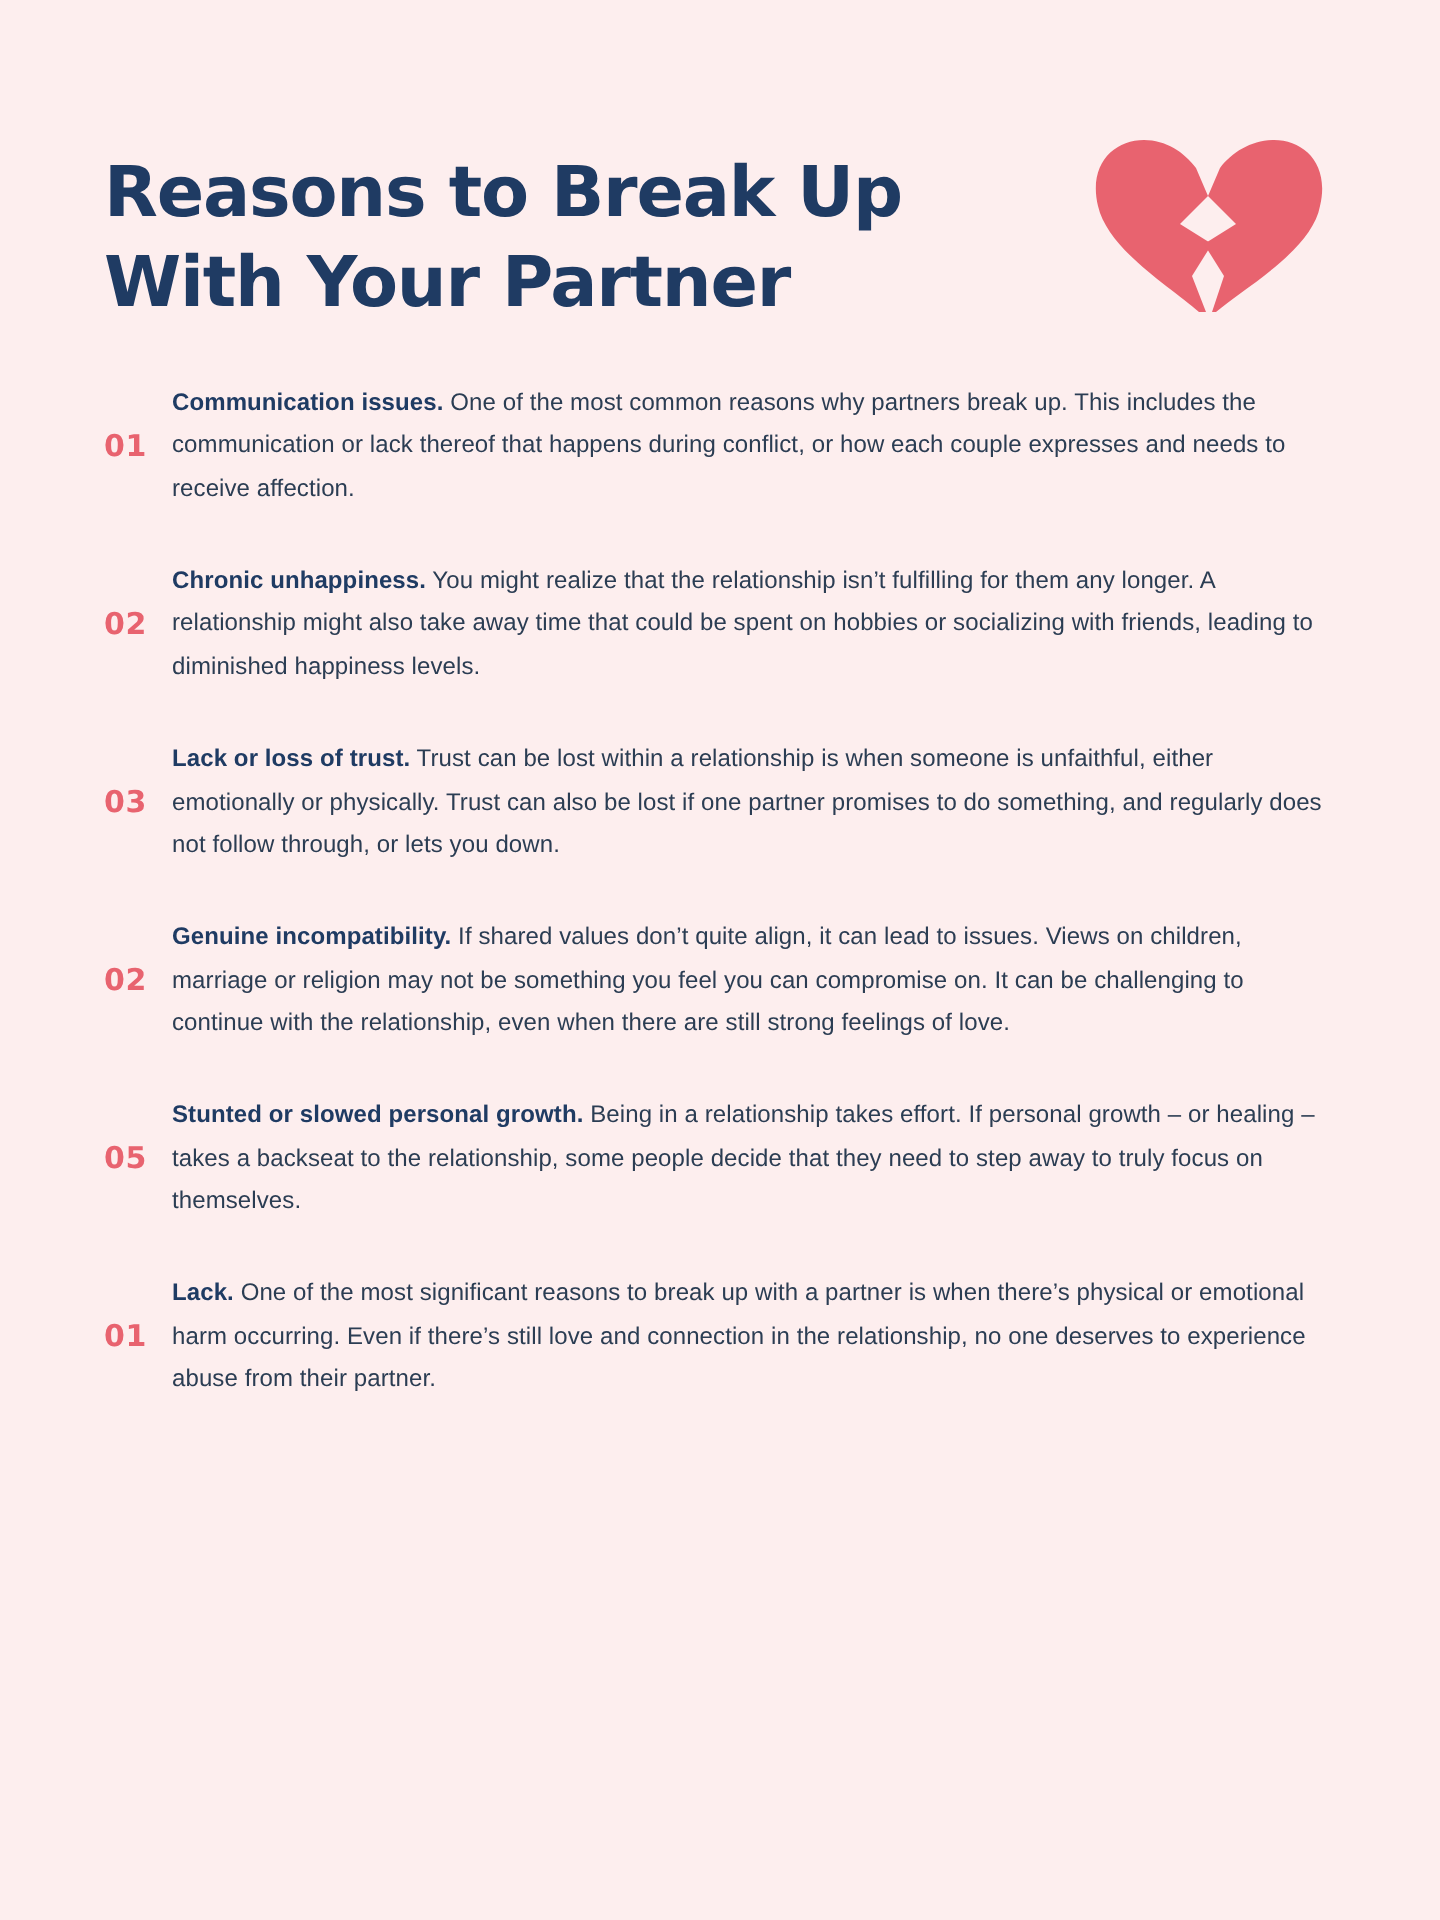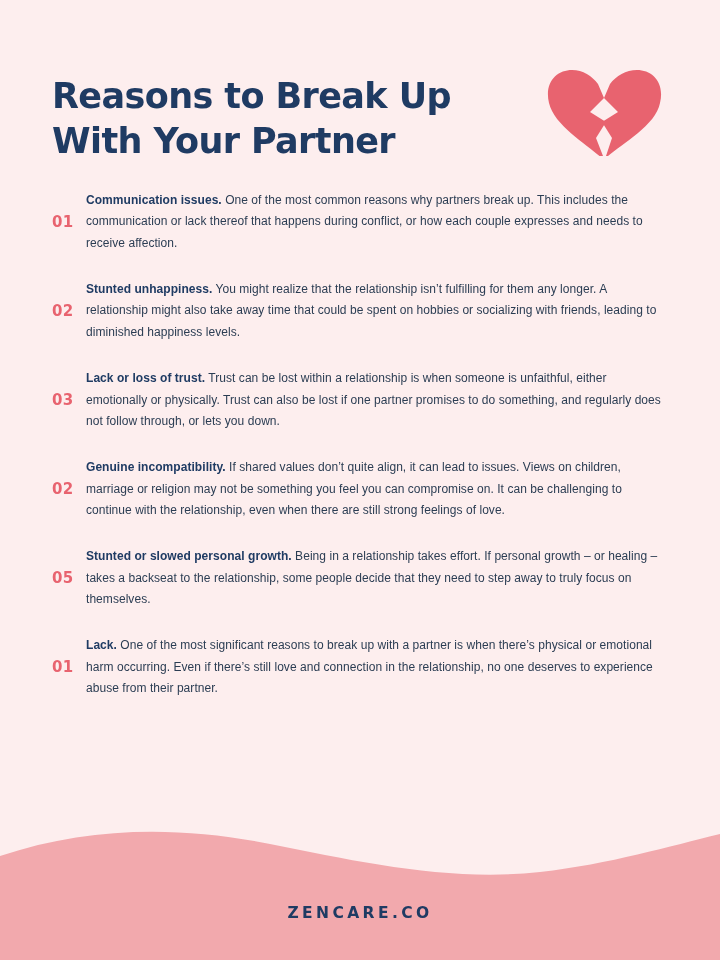--- a/index.html
+++ b/index.html
@@ -123,21 +123,21 @@
 
   <div class="list">
 
     <div class="item">
       <div class="num">01</div>
       <div class="body-text"><span class="lead">Communication issues.</span><span> One of the most common reasons why partners break up. This includes the communication or lack thereof that happens during conflict, or how each couple expresses and needs to receive affection.</span></div>
     </div>
 
     <div class="item">
       <div class="num">02</div>
-      <div class="body-text"><span class="lead">Stunted unhappiness.</span><span> You might realize that the relationship isn’t fulfilling for them any longer. A relationship might also take away time that could be spent on hobbies or socializing with friends, leading to diminished happiness levels.</span></div>
+      <div class="body-text"><span class="lead">Chronic unhappiness.</span><span> You might realize that the relationship isn’t fulfilling for them any longer. A relationship might also take away time that could be spent on hobbies or socializing with friends, leading to diminished happiness levels.</span></div>
     </div>
 
     <div class="item">
       <div class="num">03</div>
       <div class="body-text"><span class="lead">Lack or loss of trust.</span><span> Trust can be lost within a relationship is when someone is unfaithful, either emotionally or physically. Trust can also be lost if one partner promises to do something, and regularly does not follow through, or lets you down.</span></div>
     </div>
 
     <div class="item">
       <div class="num">02</div>
       <div class="body-text"><span class="lead">Genuine incompatibility.</span><span> If shared values don’t quite align, it can lead to issues. Views on children, marriage or religion may not be something you feel you can compromise on. It can be challenging to continue with the relationship, even when there are still strong feelings of love.</span></div>
@@ -149,20 +149,14 @@
     </div>
 
 
     <div class="item">
       <div class="num">01</div>
       <div class="body-text"><span class="lead">Lack.</span><span> One of the most significant reasons to break up with a partner is when there’s physical or emotional harm occurring. Even if there’s still love and connection in the relationship, no one deserves to experience abuse from their partner.</span></div>
     </div>
 
   </div>
 
-  <div class="footer">
-    <svg width="720" height="140" viewBox="0 0 720 140" preserveAspectRatio="none" xmlns="http://www.w3.org/2000/svg">
-      <path d="M0 36 C 90 6, 180 6, 270 24 C 360 42, 450 62, 540 52 C 610 44, 670 26, 720 14 L720 140 L0 140 Z" fill="#f2a9ad"></path>
-    </svg>
-    <div class="footer-text">ZENCARE.CO</div>
-  </div>
 
 </div>
 
 </body></html>

